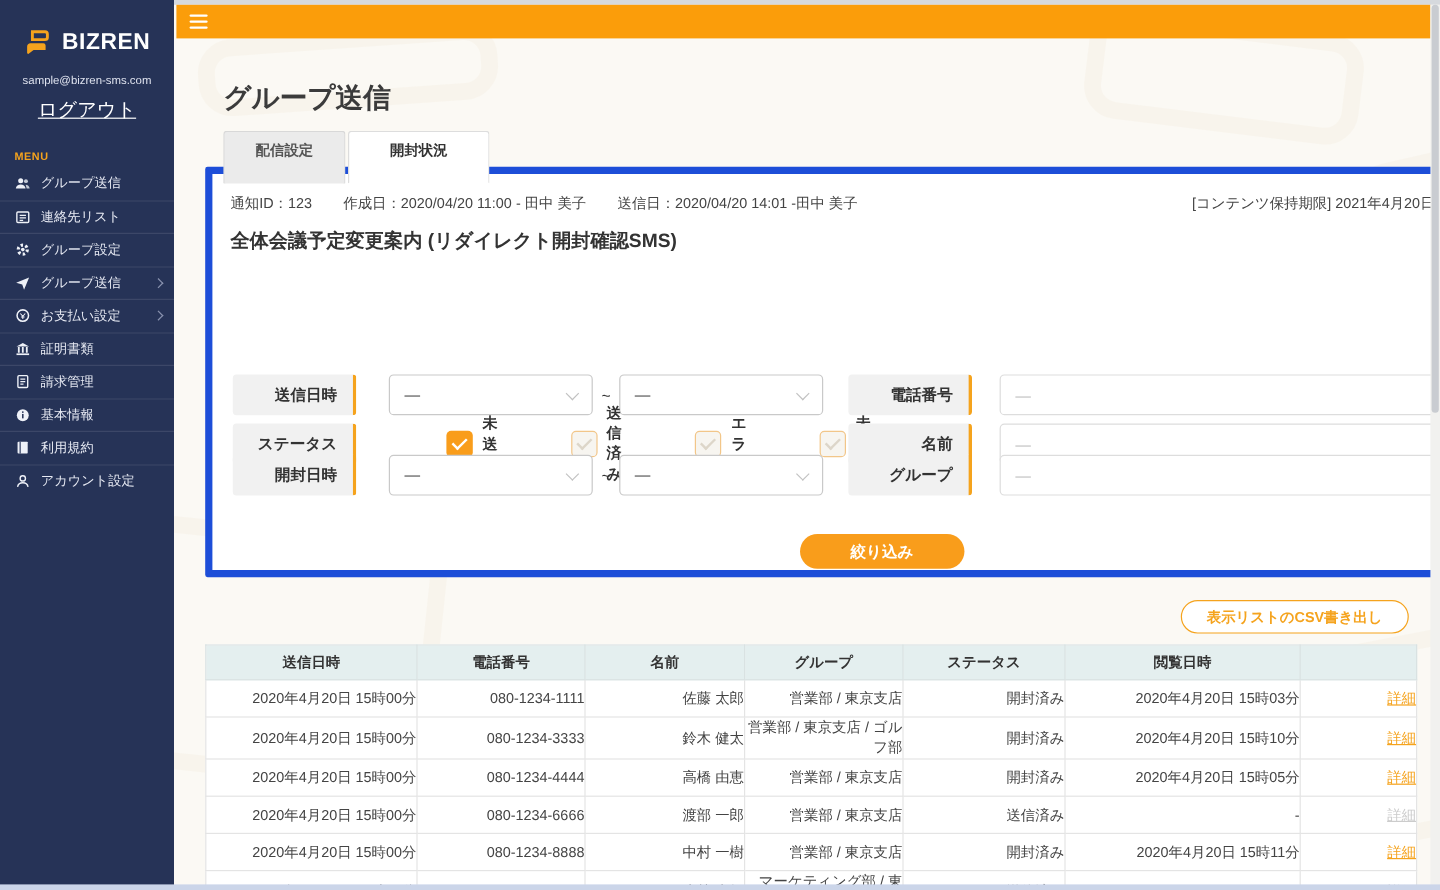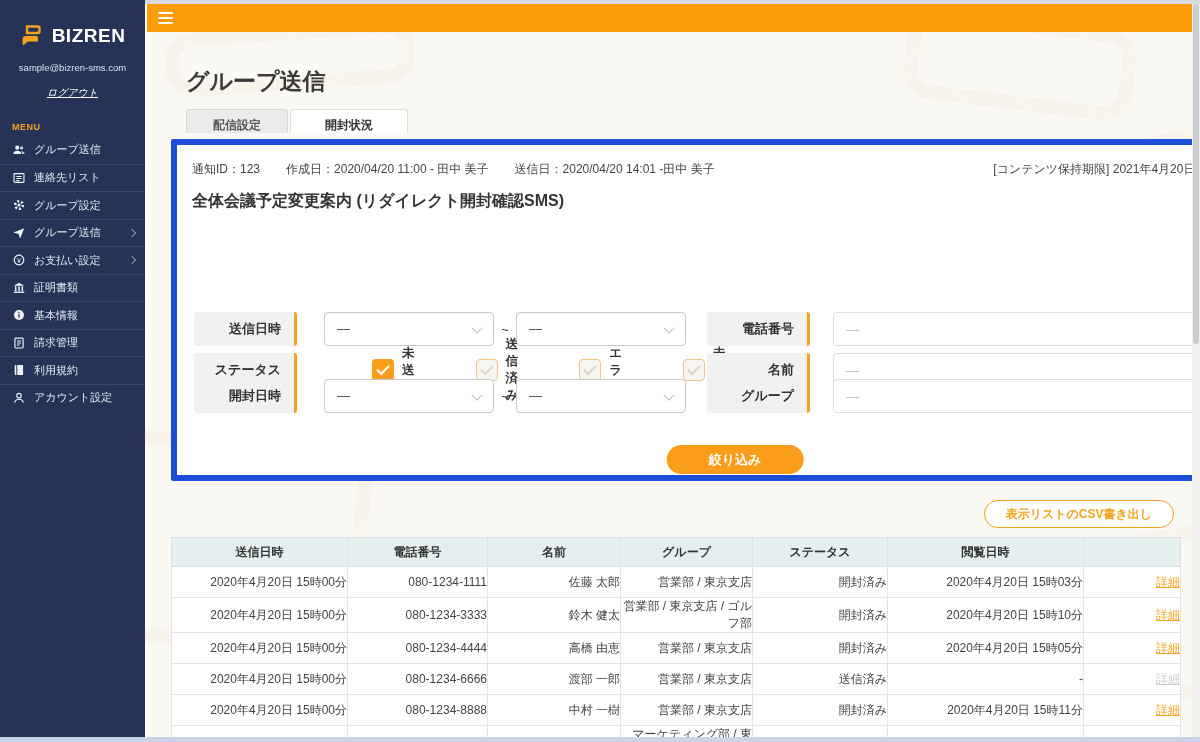--- a/index.html
+++ b/index.html
@@ -6,21 +6,21 @@
   html,body { width:1200px; height:742px; overflow:hidden; }
   body { font-family:"Liberation Sans","DejaVu Sans",sans-serif; background:#fff; }
   .stage { position:relative; width:1200px; height:742px; overflow:hidden; background:#FBF9F4; }
 
   
   .sidebar { position:absolute; left:0; top:0; width:145px; height:742px; background:#263357; z-index:6; }
   .logo { display:flex; align-items:center; justify-content:center; gap:6px; padding-top:24px; }
   .logo-text { color:#fff; font-size:19px; font-weight:bold; letter-spacing:.5px; }
   .side-email { margin-top:14px; text-align:center; color:#DFE3EF; font-size:9.5px; }
   .side-logout { margin-top:9px; text-align:center; }
-  .side-logout span { color:#fff; font-size:10px; text-decoration:underline; cursor:pointer;font-style:italic; }
+  .side-logout span { color:#fff; font-size:16px; text-decoration:underline; cursor:pointer; }
   .menu-label { margin:22px 0 4px 12px; color:#F5A31D; font-size:9px; font-weight:bold; letter-spacing:.5px; }
   .mitem { display:flex; align-items:center; height:27.5px; padding:0 10px 0 12px; color:#E8EBF4; font-size:11px; cursor:pointer; border-top:1px solid rgba(255,255,255,.10); }
   .mitem:first-child { border-top:none; }
   .mitem .icn { width:14px; height:14px; margin-right:8px; flex:none; display:inline-flex; }
   .mitem .icn svg { width:14px; height:14px; }
   .chev-r { margin-left:auto; width:6px; height:6px; border-top:1.5px solid #8A93AF; border-right:1.5px solid #8A93AF; transform:rotate(45deg); }
 
   
   .main { position:absolute; left:145px; top:0; width:1055px; height:742px; background:#FBF9F4; overflow:hidden; }
   .top-gray { position:absolute; left:0; top:0; width:100%; height:4px; background:#D6D9DD; z-index:4; }
@@ -30,21 +30,21 @@
   .vscroll { position:absolute; right:0; top:4px; width:8px; height:738px; background:#F1F1EF; z-index:5; }
   .vthumb { position:absolute; left:1px; top:0; width:6px; height:340px; background:#C9CCD1; border-radius:3px; }
   .bottom-strip { position:absolute; left:0; bottom:0; width:1200px; height:5px; background:#CBD5E9; z-index:20; }
 
   
   .bub { position:absolute; border:14px solid #F6F1E5; border-radius:28px; opacity:.55; z-index:0; }
 
   .page-title { position:absolute; left:41px; top:66px; font-size:23px; font-weight:bold; color:#3B3B3B; z-index:2; }
 
   .tabs { position:absolute; left:41px; top:109px; display:flex; z-index:3; }
-  .tab { height:24px; line-height:30px; padding:0 26px; font-size:12px; font-weight:bold; cursor:pointer;text-align:center; }
+  .tab { height:44px; line-height:30px; padding:0 26px; font-size:12px; font-weight:bold; cursor:pointer;text-align:center; }
   .tab.inactive { background:#EBEBEB; border:1px solid #D8D8D8; border-bottom:none; color:#555; border-radius:3px 3px 0 0; margin-right:2px; }
   .tab.active { background:#fff; border:1px solid #DDD; border-bottom:1px solid #fff; color:#333; border-radius:3px 3px 0 0; padding:0 34px; }
 
   .card { position:absolute; left:26px; top:139px; width:1128px; height:342px; background:#fff; border:6px solid #1d4ed8; border-radius:2px; z-index:1; }
 
   .notice-row { position:absolute; left:15px; right:15px; top:16px; display:flex; justify-content:space-between; align-items:center; font-size:12px; color:#444; }
   .notice-left span { margin-right:26px; }
   .notice-right { display:flex; align-items:center; gap:22px; }
   .delete-link { color:#F5A31D; text-decoration:underline; cursor:pointer; }
   .msg-title { position:absolute; left:15px; top:46px; font-size:16px; font-weight:bold; color:#333; }
@@ -159,35 +159,35 @@
               <path d="M12 3 21 8H3z" fill="#EEF1F8"></path>
               <path d="M5 9h2.6v8H5zM10.7 9h2.6v8h-2.6zM16.4 9H19v8h-2.6z" fill="#EEF1F8"></path>
               <rect x="3" y="18" width="18" height="2.4" fill="#EEF1F8"></rect>
             </svg>
           </span>
           <span>証明書類</span>
         </div>
         <div class="mitem">
           <span class="icn">
             <svg viewBox="0 0 24 24">
+              <rect x="5" y="3.5" width="14" height="17" rx="1.5" fill="none" stroke="#EEF1F8" stroke-width="2"></rect>
+              <path d="M8.5 8.5h7M8.5 12h7M8.5 15.5h4.5" stroke="#EEF1F8" stroke-width="1.8"></path>
+            </svg>
+          </span>
+          <span>請求管理</span>
+        </div>
+        <div class="mitem">
+          <span class="icn">
+            <svg viewBox="0 0 24 24">
               <circle cx="12" cy="12" r="8.5" fill="#EEF1F8"></circle>
               <rect x="10.9" y="10.2" width="2.2" height="6.3" fill="#263357"></rect>
               <circle cx="12" cy="7.6" r="1.3" fill="#263357"></circle>
             </svg>
           </span>
           <span>基本情報</span>
-        </div>
-        <div class="mitem">
-          <span class="icn">
-            <svg viewBox="0 0 24 24">
-              <rect x="5" y="3.5" width="14" height="17" rx="1.5" fill="none" stroke="#EEF1F8" stroke-width="2"></rect>
-              <path d="M8.5 8.5h7M8.5 12h7M8.5 15.5h4.5" stroke="#EEF1F8" stroke-width="1.8"></path>
-            </svg>
-          </span>
-          <span>請求管理</span>
         </div>
         <div class="mitem">
           <span class="icn">
             <svg viewBox="0 0 24 24">
               <path d="M6 3.5h12a1 1 0 0 1 1 1v15a1 1 0 0 1-1 1H6a1.5 1.5 0 0 1-1.5-1.5v-14A1.5 1.5 0 0 1 6 3.5z" fill="#EEF1F8"></path>
               <rect x="7.4" y="3.5" width="1.6" height="17" fill="#263357"></rect>
             </svg>
           </span>
           <span>利用規約</span>
         </div>

